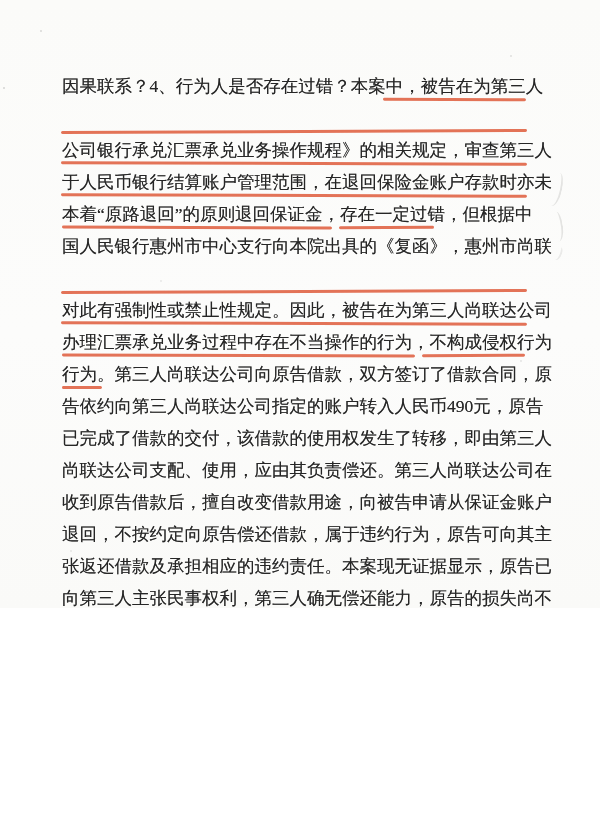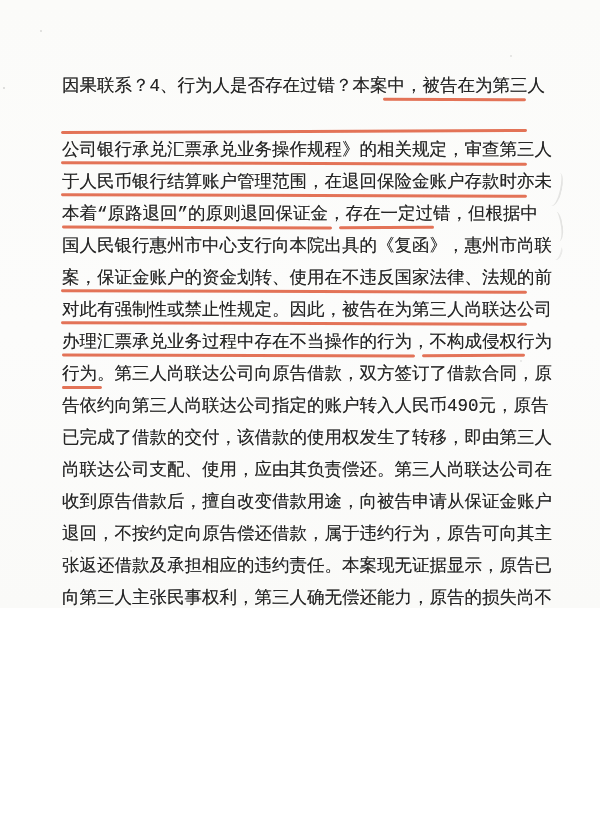--- a/index.html
+++ b/index.html
@@ -1,21 +1,21 @@
 <!DOCTYPE html>
 <html><head>
 <meta charset="utf-8">
 <style>
   html,body{margin:0;padding:0;}
   .page{
     position:relative;
     width:600px;height:608px;
     background:linear-gradient(180deg,#fbfbf9 0%,#fcfcfb 55%,#fafaf8 100%);
     overflow:hidden;
-    font-family:Liberation Mono, monospace;
+    font-family:Liberation Serif, serif;
   }
   
   .text-block{
     position:absolute;left:62px;top:70px;width:462px;
   }
   .line{
     position:relative;
     height:32px;line-height:32px;
     font-size:17.5px;
     color:#262626;
@@ -83,21 +83,21 @@
 
   <div class="speck"></div>
 
   <div class="text-block">
       <div class="line"><span>因果联系？4、行为人是否存在过错？本案中，被告在为第三人</span><i class="underline" style="left: 69.4%; width: 30.9%; background: rgb(221, 84, 51);"></i></div>
       <div class="line"><i class="underline" style="left: -0.3%; width: 100.8%; background: rgb(221, 84, 51);"></i></div>
       <div class="line"><span>公司银行承兑汇票承兑业务操作规程》的相关规定，审查第三人</span><i class="underline" style="left: -0.3%; width: 100.8%; background: rgb(221, 84, 51);"></i></div>
       <div class="line"><span>于人民币银行结算账户管理范围，在退回保险金账户存款时亦未</span><i class="underline" style="left: -0.3%; width: 100.8%; background: rgb(221, 84, 51);"></i></div>
       <div class="line"><span>本着“原路退回”的原则退回保证金，存在一定过错，但根据中</span><i class="underline" style="left: 0%; width: 58.5%; background: rgb(221, 84, 51);"></i><i class="underline" style="left: 60%; width: 20.5%; background: rgb(221, 84, 51);"></i></div>
       <div class="line"><span>国人民银行惠州市中心支行向本院出具的《复函》，惠州市尚联</span></div>
-      <div class="line"><span>案，保证金账户的资金划转、使用在不违反国家法律、法规的前</span><i class="underline" style="left: -0.3%; width: 100.8%; background: rgb(221, 84, 51);"></i></div>
+      <div class="line"><i class="underline" style="left: -0.3%; width: 100.8%; background: rgb(221, 84, 51);"></i></div>
       <div class="line"><span>对此有强制性或禁止性规定。因此，被告在为第三人尚联达公司</span><i class="underline" style="left: -0.3%; width: 100.8%; background: rgb(221, 84, 51);"></i></div>
       <div class="line"><span>办理汇票承兑业务过程中存在不当操作的行为，不构成侵权行为</span><i class="underline" style="left: 0%; width: 76.5%; background: rgb(221, 84, 51);"></i><i class="underline" style="left: 78%; width: 22.3%; background: rgb(221, 84, 51);"></i></div>
       <div class="line"><span>行为。第三人尚联达公司向原告借款，双方签订了借款合同，原</span><i class="underline" style="left: 0%; width: 8.7%; background: rgb(221, 84, 51);"></i></div>
       <div class="line"><span>告依约向第三人尚联达公司指定的账户转入人民币490元，原告</span></div>
       <div class="line"><span>已完成了借款的交付，该借款的使用权发生了转移，即由第三人</span></div>
       <div class="line"><span>尚联达公司支配、使用，应由其负责偿还。第三人尚联达公司在</span></div>
       <div class="line"><span>收到原告借款后，擅自改变借款用途，向被告申请从保证金账户</span></div>
       <div class="line"><span>退回，不按约定向原告偿还借款，属于违约行为，原告可向其主</span></div>
       <div class="line"><span>张返还借款及承担相应的违约责任。本案现无证据显示，原告已</span></div>
       <div class="line"><span>向第三人主张民事权利，第三人确无偿还能力，原告的损失尚不</span></div>

